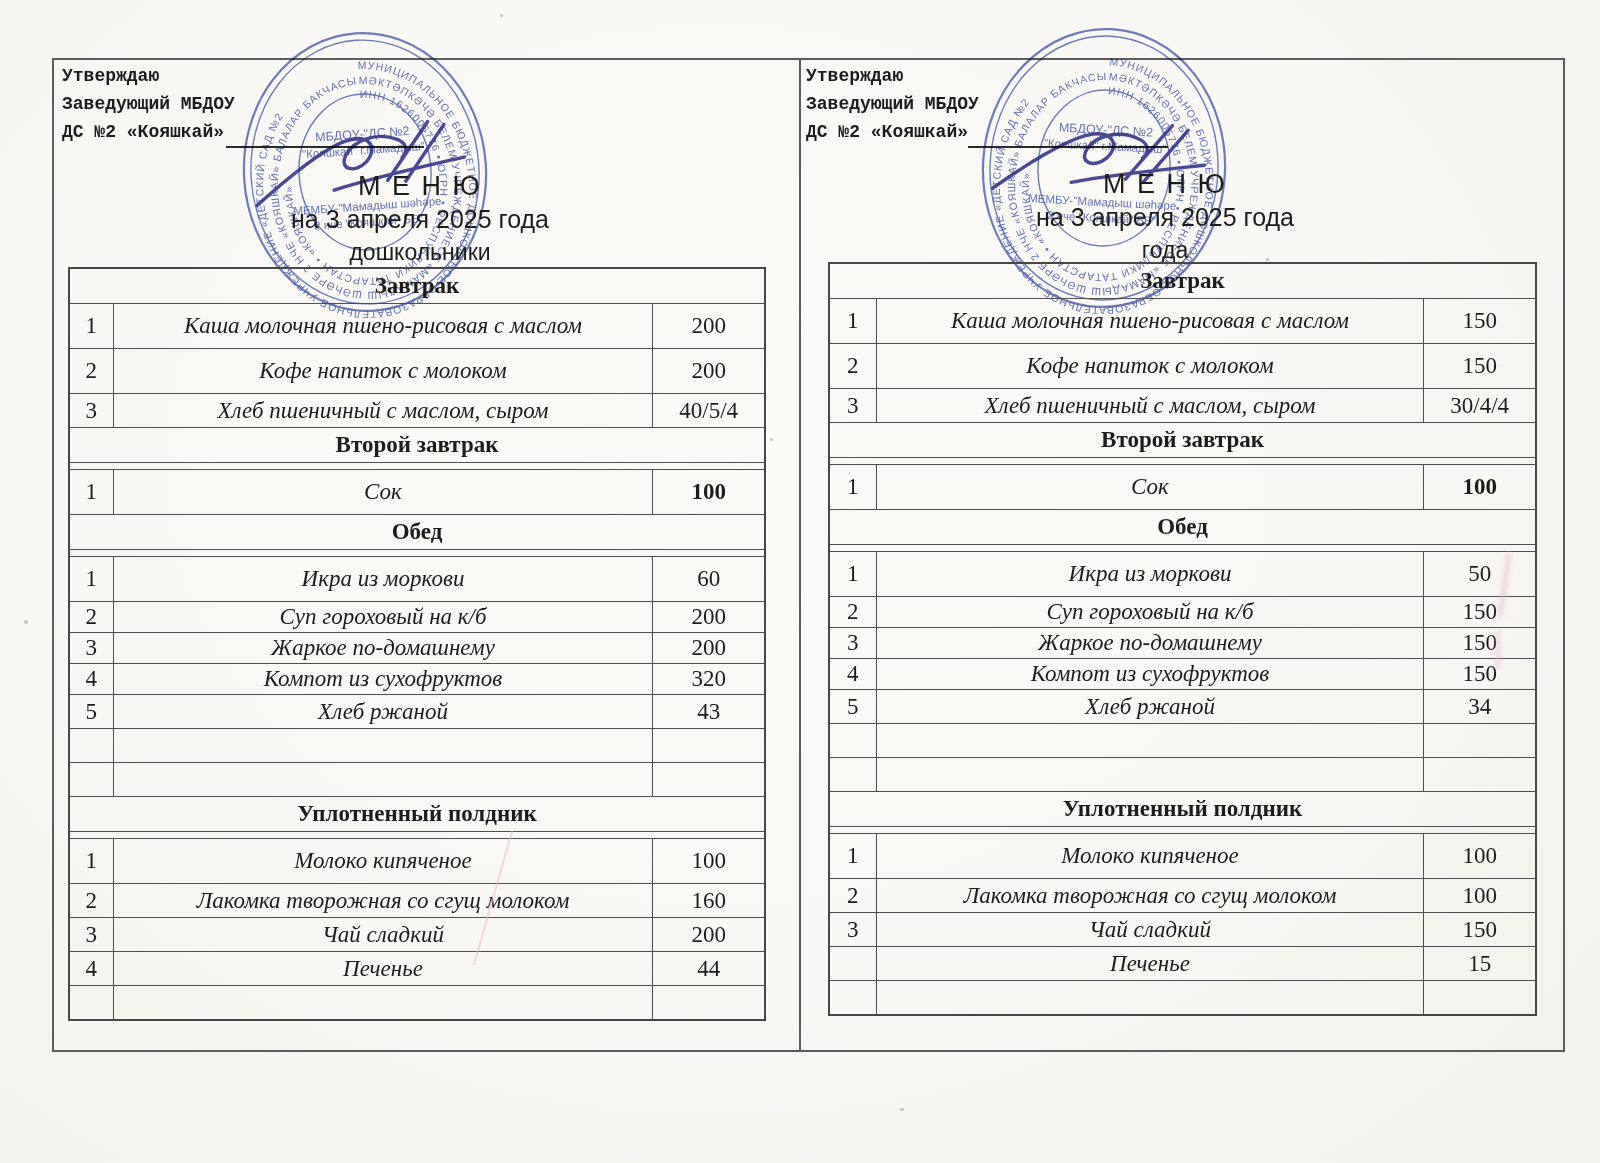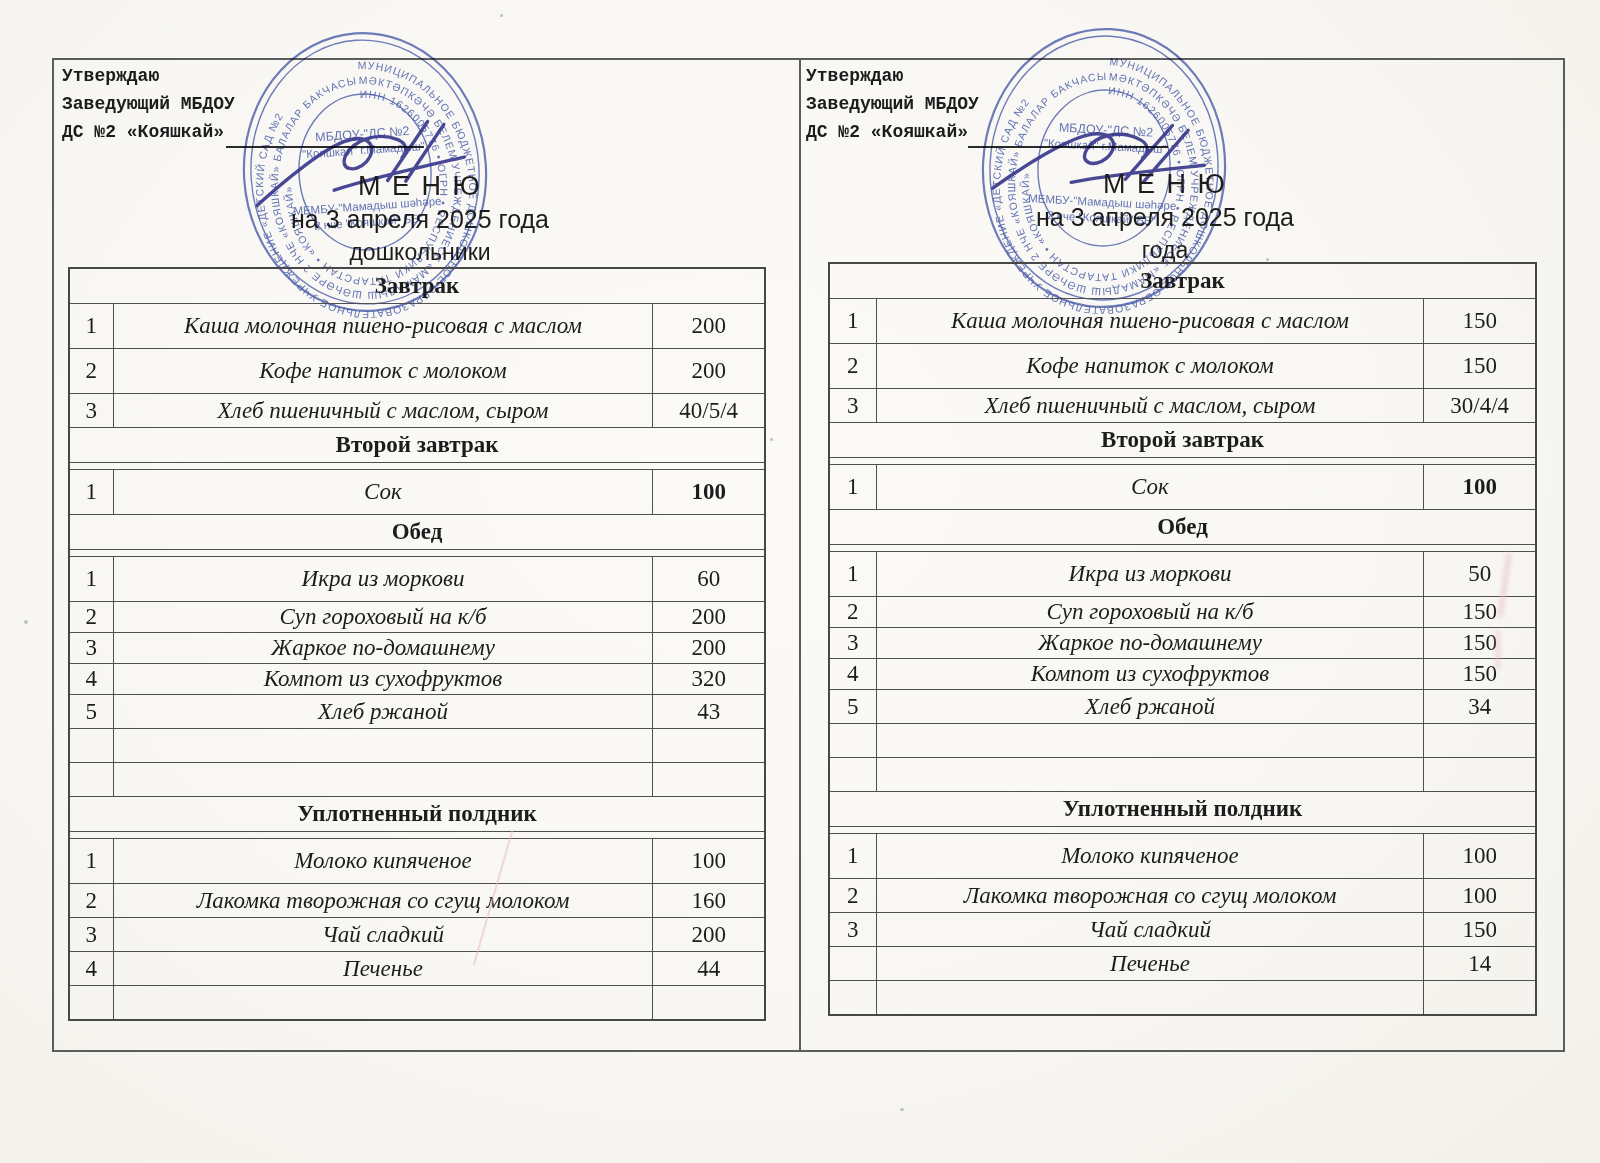--- a/index.html
+++ b/index.html
@@ -376,21 +376,21 @@
           <td class="qty">100</td>
         </tr>
         <tr class="r-md">
           <td class="num">3</td>
           <td class="dish">Чай сладкий</td>
           <td class="qty">150</td>
         </tr>
         <tr class="r-md">
           <td class="num"></td>
           <td class="dish">Печенье</td>
-          <td class="qty">14</td>
+          <td class="qty">15</td>
         </tr>
         <tr class="r-e">
           <td class="num"></td>
           <td class="dish"></td>
           <td class="qty"></td>
         </tr>
       </tbody>
   </table>
 
   <div class="streak one"></div>

